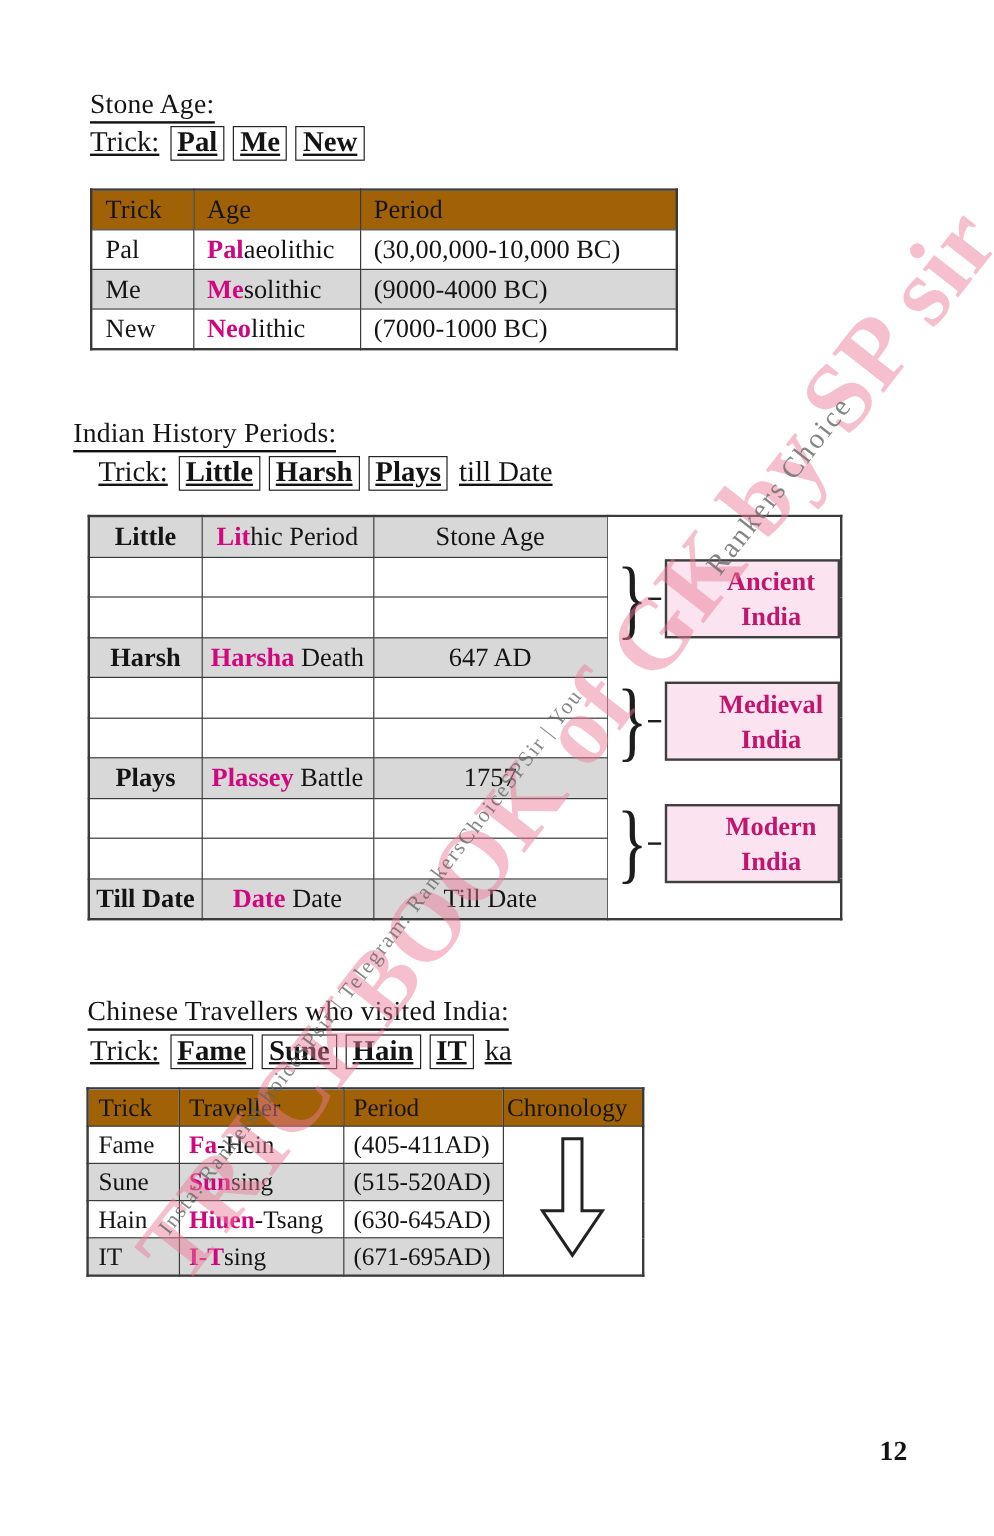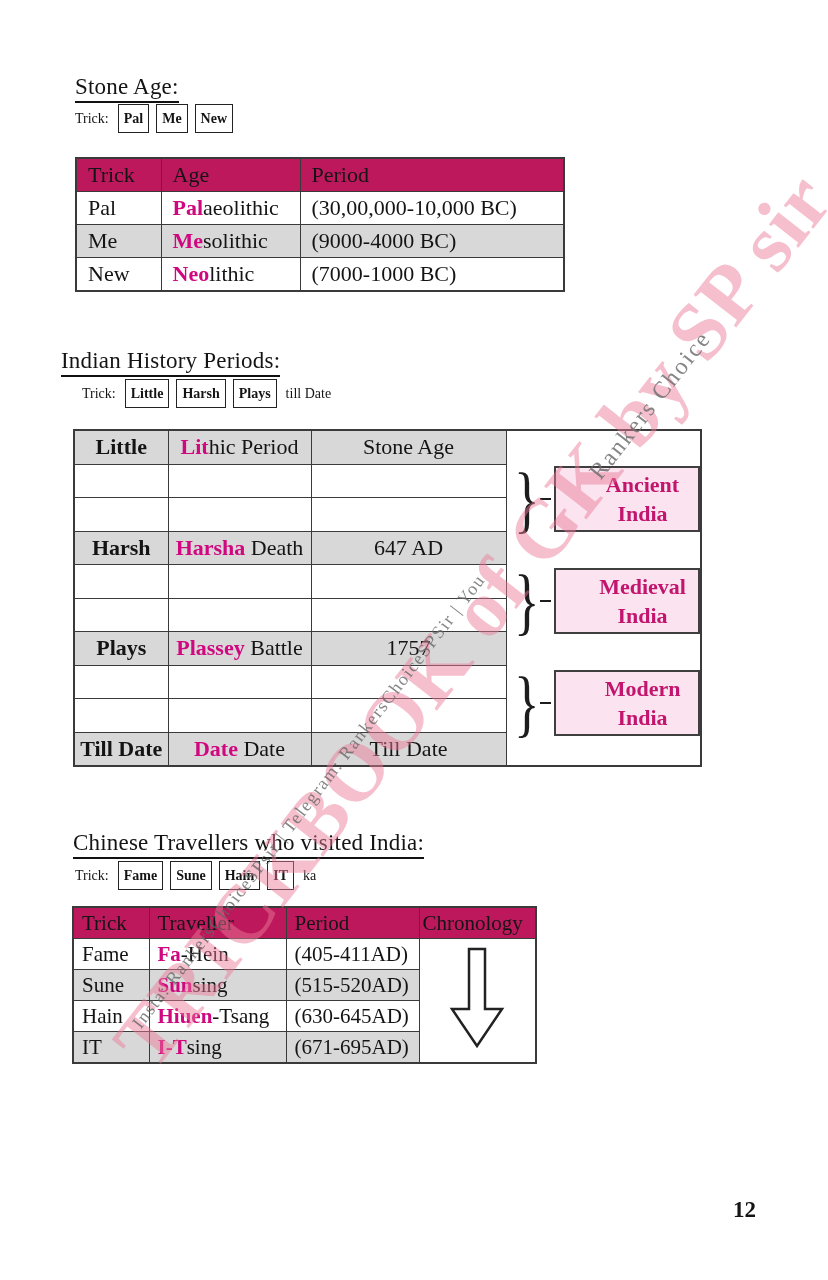--- a/index.html
+++ b/index.html
@@ -7,37 +7,37 @@
     position:relative;width:828px;height:1280px;background:#ffffff;
     font-family:"Liberation Serif","DejaVu Serif",serif;color:#141414;
     overflow:hidden;
   }
   
   .hd{
     position:absolute;margin:0;font-size:23px;font-weight:normal;
     border-bottom:2.5px solid #111;padding-bottom:1px;line-height:26px;
     letter-spacing:0.2px;
   }
-  .trickline{position:absolute;display:flex;align-items:flex-start;font-size:14px;line-height:30px;}
+  .trickline{position:absolute;display:flex;align-items:center;font-size:24px;line-height:30px;text-decoration:underline;}
   .tlabel{margin-right:9px;}
   .tbox{
     display:inline-block;border:1.7px solid #232323;font-weight:bold;
     padding:0 5px;margin-right:7px;line-height:27px;
   }
   .tsuffix{margin-left:2px;}
   
   table.tbl{
     position:absolute;border-collapse:collapse;table-layout:fixed;
     border:2.5px solid #3a3a3a;font-size:22px;
   }
   table.tbl td,table.tbl th{
     border:1.5px solid #3a3a3a;padding:0;font-weight:normal;text-align:left;
     overflow:hidden;white-space:nowrap;
   }
-  .hrow-pink th{background:#be185d;font-weight:bold;}
+  .hrow-pink th{background:#a16207;font-weight:bold;}
   .row-gray td{background:#d8d8d8;}
   .mag{color:#d0077f;font-weight:bold;}
   
   #t1 td,#t1 th{height:32px;padding-left:11px;}
   
   #t2 td{height:32.5px;text-align:center;padding-left:0;}
   #t2 td.c1{font-weight:bold;}
   #t2 td.col4{background:#ffffff;vertical-align:top;position:relative;text-align:left;}
   .era-group{position:absolute;left:0;width:100%;height:68px;display:flex;align-items:center;}
   .brace{

